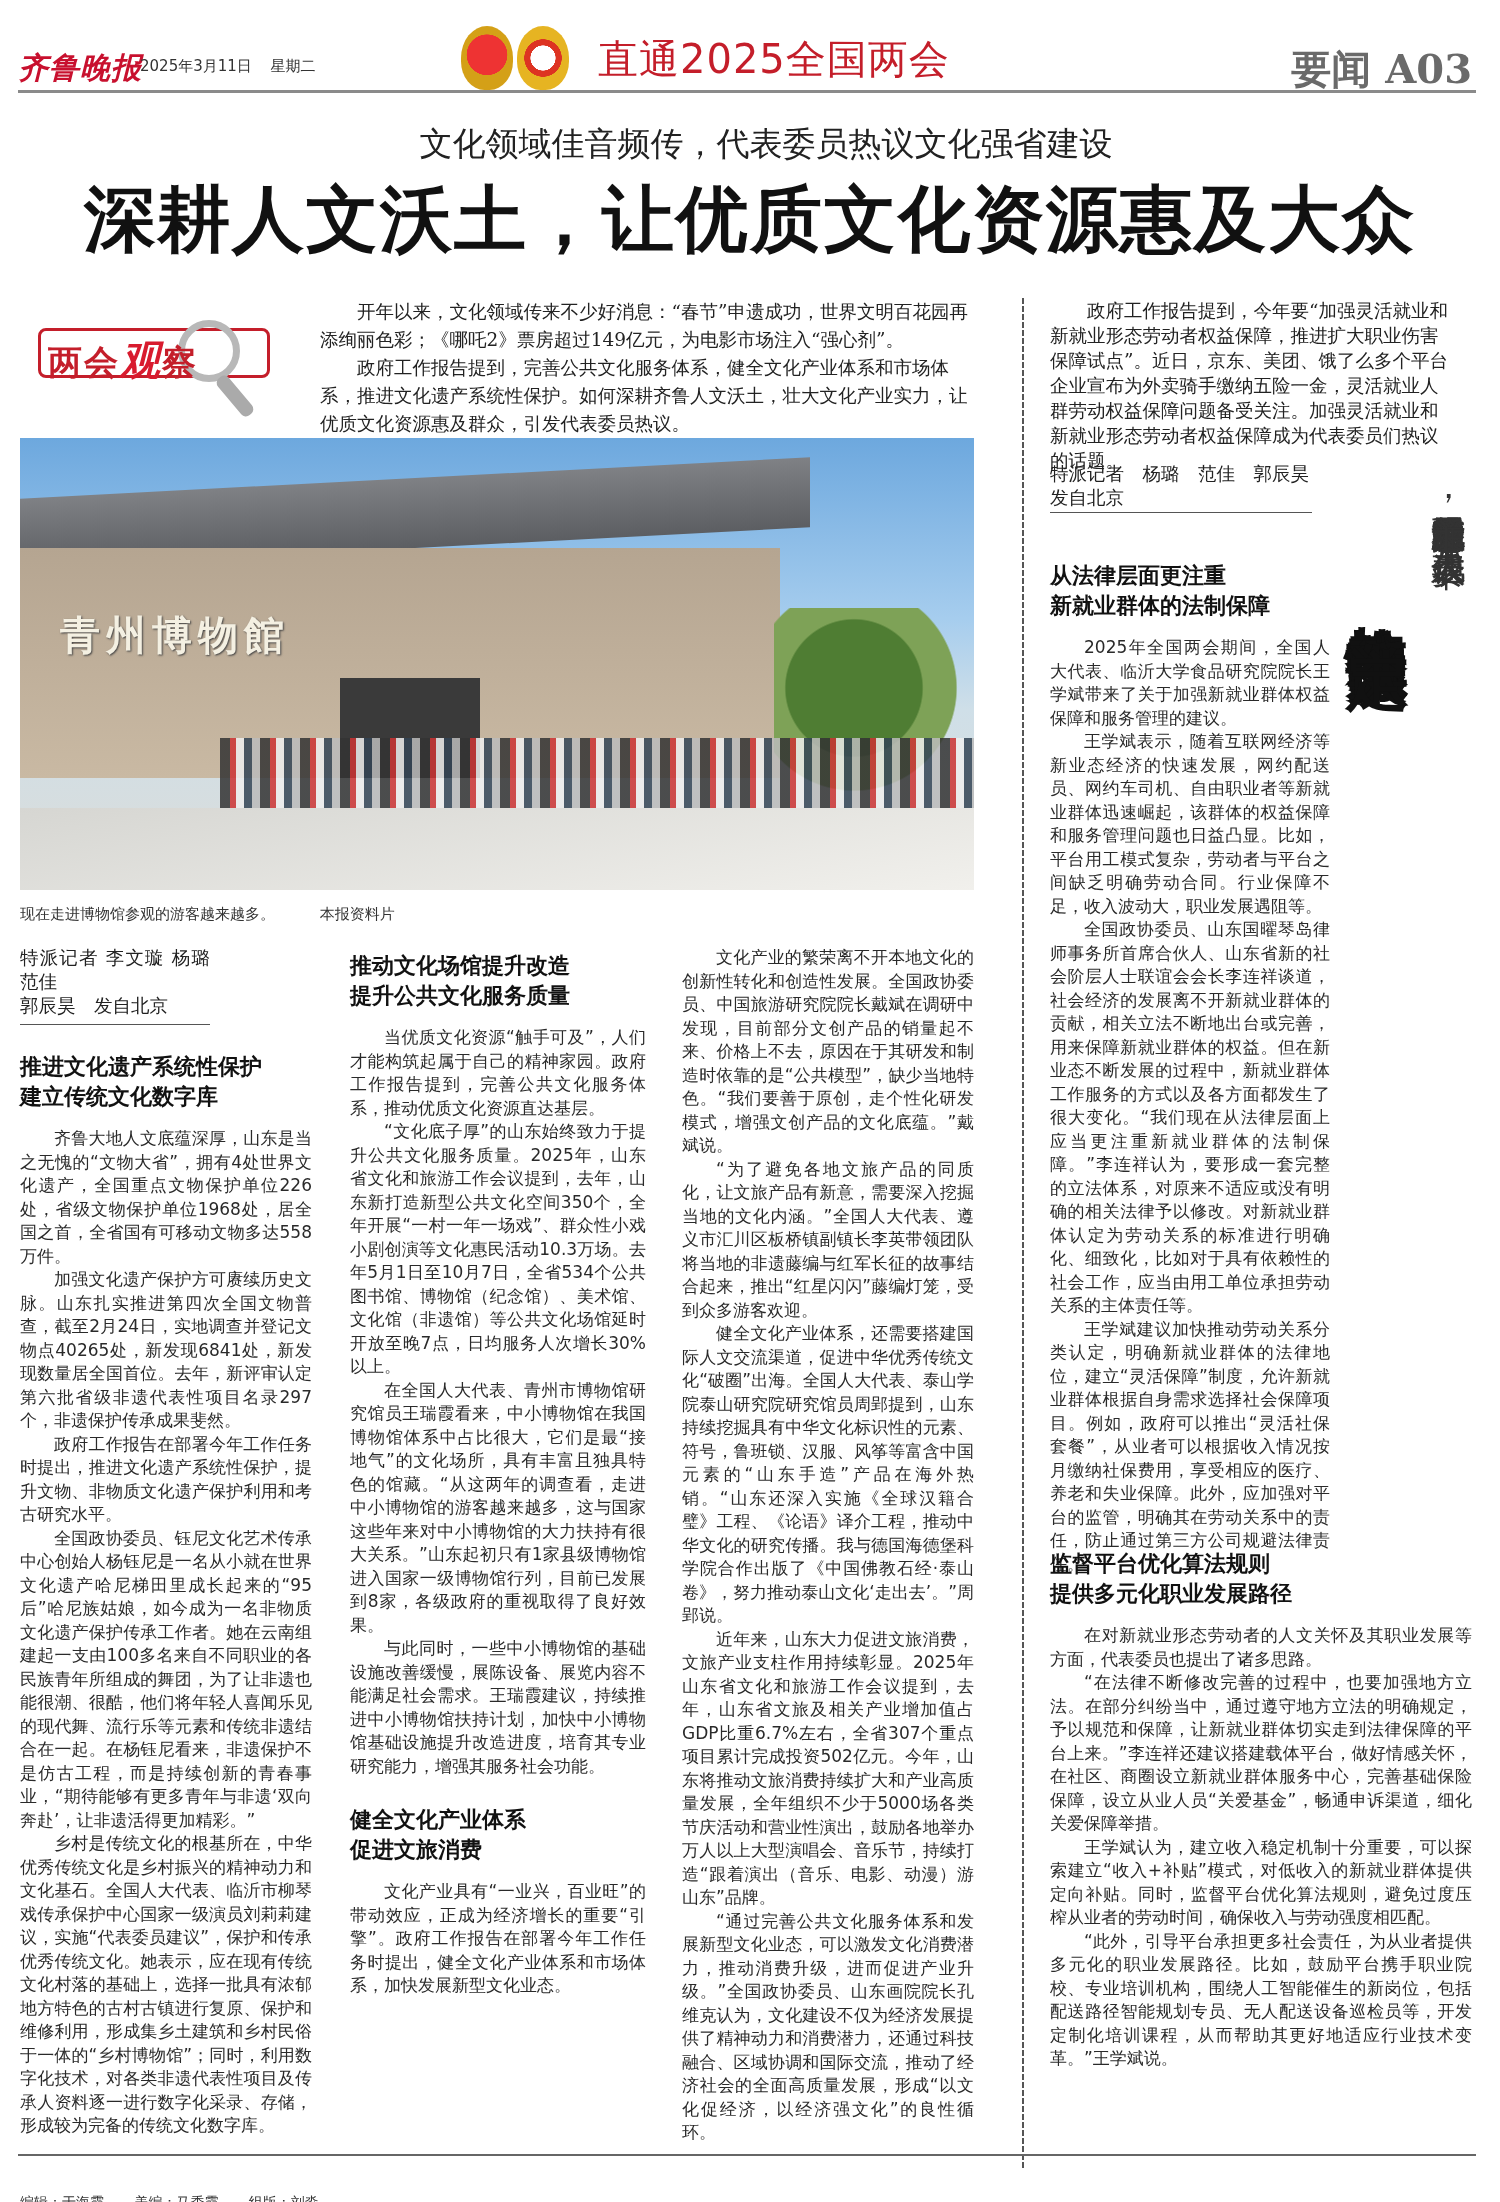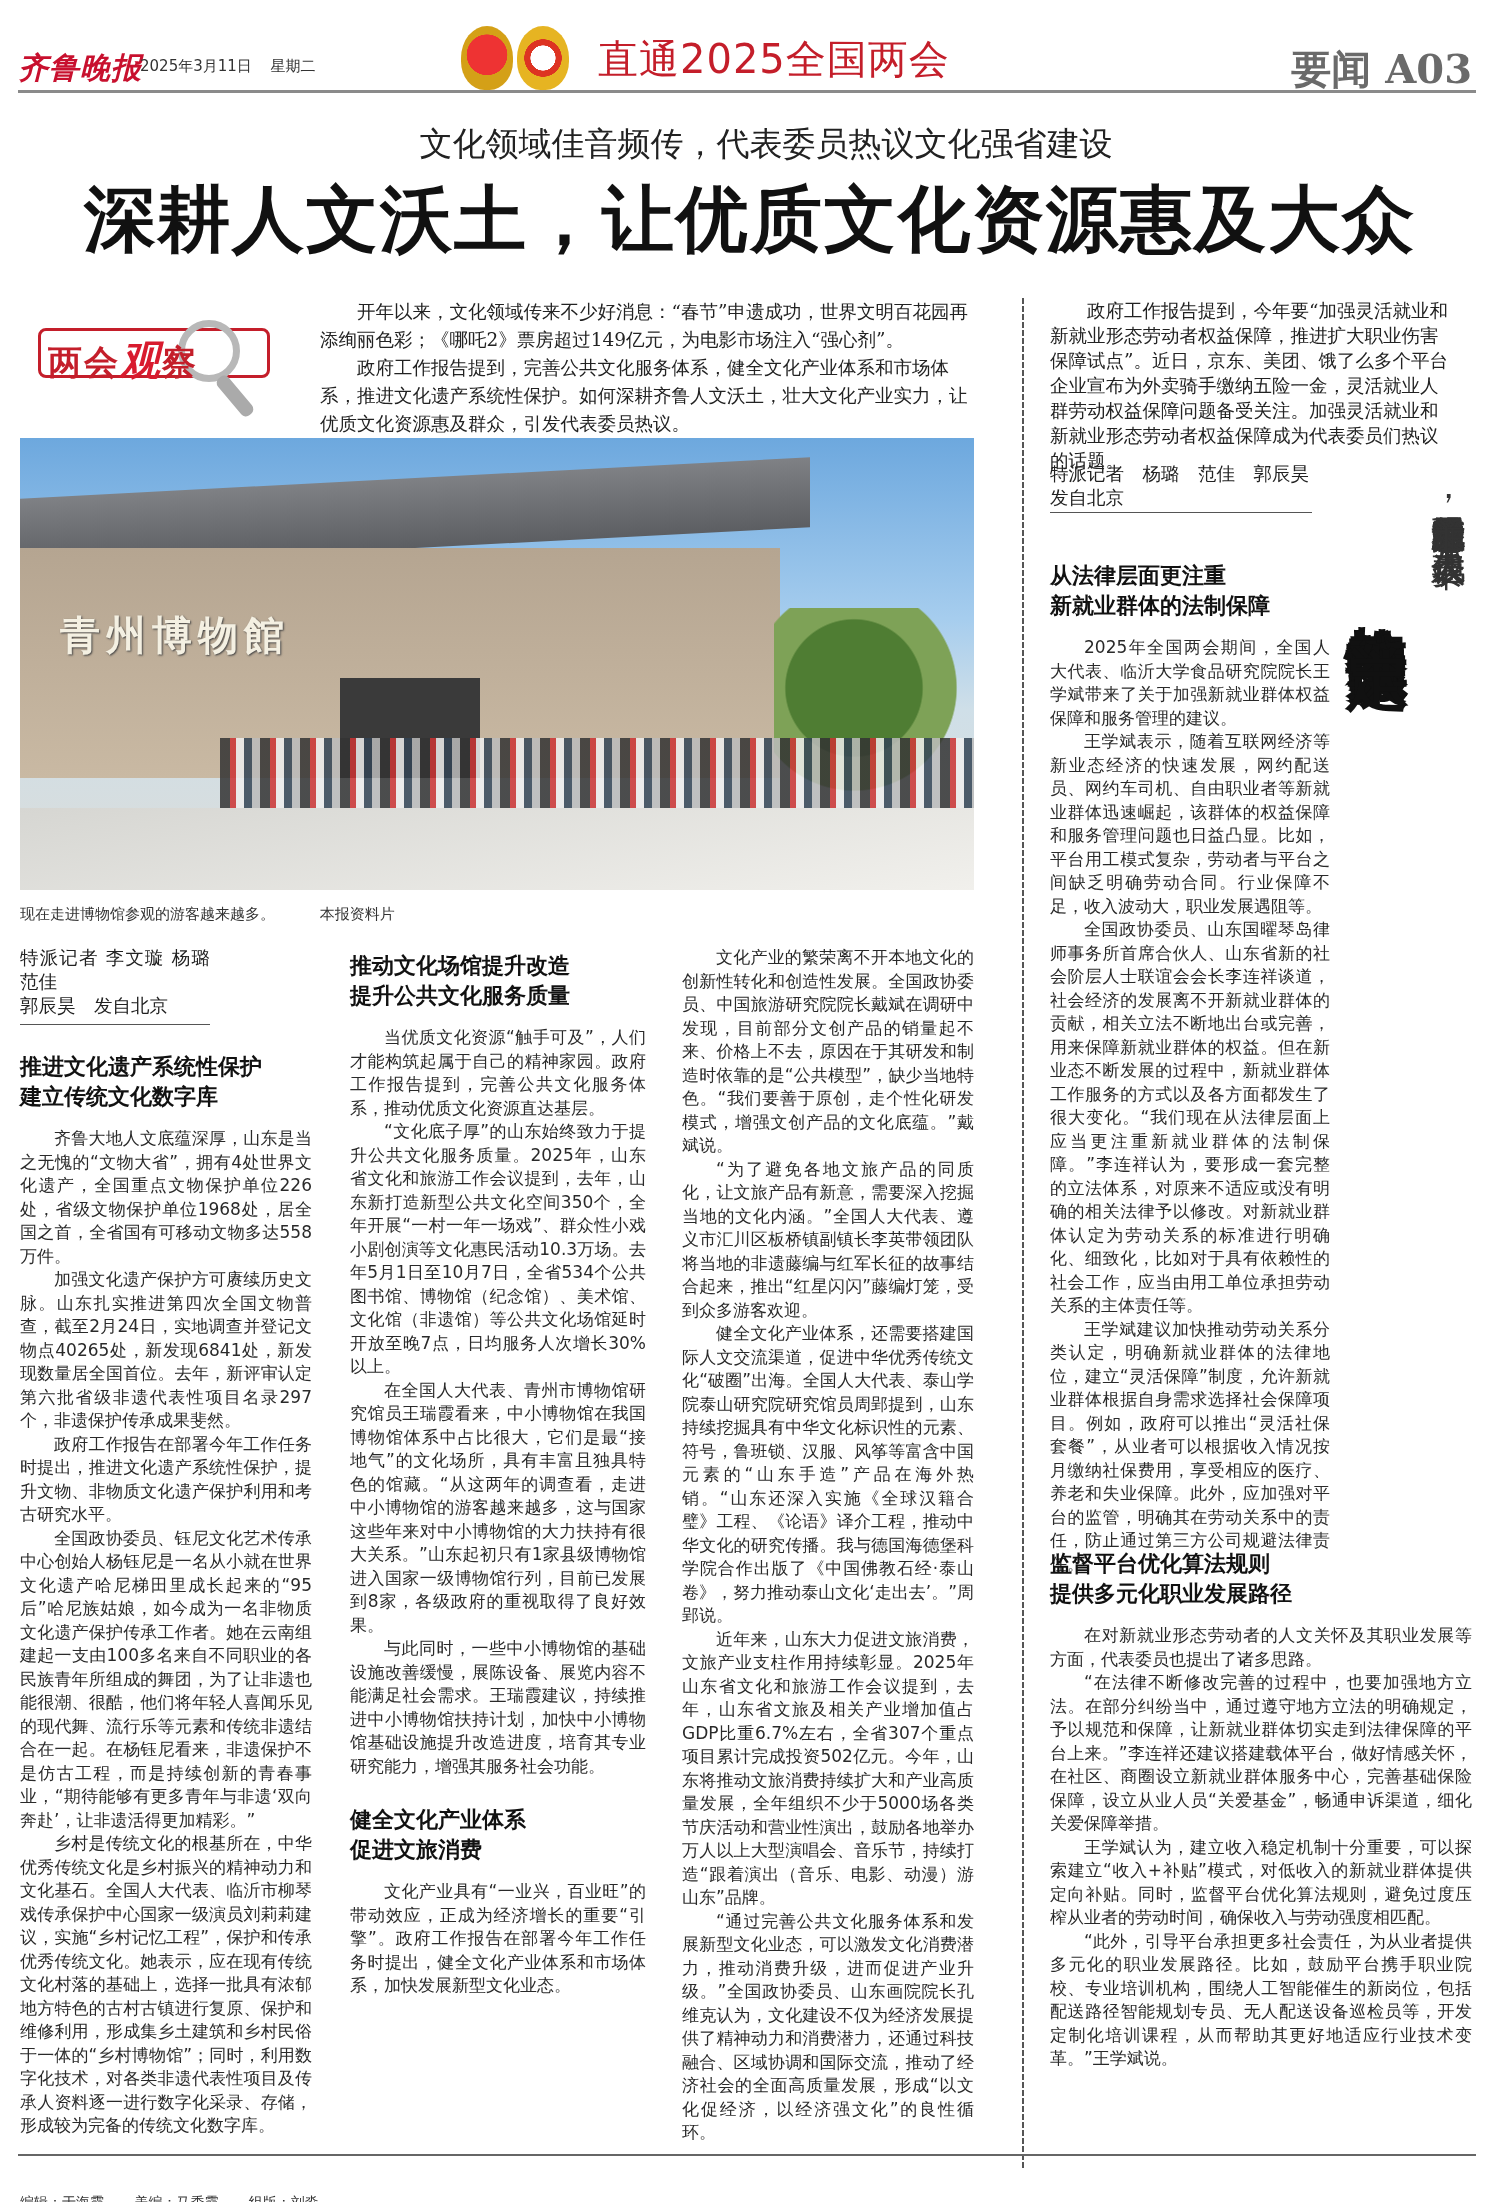--- a/index.html
+++ b/index.html
@@ -128,21 +128,21 @@
     <div>郭辰昊　发自北京</div>
   </div>
   <div class="subhead">
     <div>推进文化遗产系统性保护</div>
     <div>建立传统文化数字库</div>
   </div>
   <p>齐鲁大地人文底蕴深厚，山东是当之无愧的“文物大省”，拥有4处世界文化遗产，全国重点文物保护单位226处，省级文物保护单位1968处，居全国之首，全省国有可移动文物多达558万件。</p>
   <p>加强文化遗产保护方可赓续历史文脉。山东扎实推进第四次全国文物普查，截至2月24日，实地调查并登记文物点40265处，新发现6841处，新发现数量居全国首位。去年，新评审认定第六批省级非遗代表性项目名录297个，非遗保护传承成果斐然。</p>
   <p>政府工作报告在部署今年工作任务时提出，推进文化遗产系统性保护，提升文物、非物质文化遗产保护利用和考古研究水平。</p>
   <p>全国政协委员、钰尼文化艺术传承中心创始人杨钰尼是一名从小就在世界文化遗产哈尼梯田里成长起来的“95后”哈尼族姑娘，如今成为一名非物质文化遗产保护传承工作者。她在云南组建起一支由100多名来自不同职业的各民族青年所组成的舞团，为了让非遗也能很潮、很酷，他们将年轻人喜闻乐见的现代舞、流行乐等元素和传统非遗结合在一起。在杨钰尼看来，非遗保护不是仿古工程，而是持续创新的青春事业，“期待能够有更多青年与非遗‘双向奔赴’，让非遗活得更加精彩。”</p>
-  <p>乡村是传统文化的根基所在，中华优秀传统文化是乡村振兴的精神动力和文化基石。全国人大代表、临沂市柳琴戏传承保护中心国家一级演员刘莉莉建议，实施“乡村记忆工程”，保护和传承优秀传统文化。她表示，应在现有传统文化村落的基础上，选择一批具有浓郁地方特色的古村古镇进行复原、保护和维修利用，形成集乡土建筑和乡村民俗于一体的“乡村博物馆”；同时，利用数字化技术，对各类非遗代表性项目及传承人资料逐一进行数字化采录、存储，形成较为完备的传统文化数字库。</p>
+  <p>乡村是传统文化的根基所在，中华优秀传统文化是乡村振兴的精神动力和文化基石。全国人大代表、临沂市柳琴戏传承保护中心国家一级演员刘莉莉建议，实施“代表委员建议”，保护和传承优秀传统文化。她表示，应在现有传统文化村落的基础上，选择一批具有浓郁地方特色的古村古镇进行复原、保护和维修利用，形成集乡土建筑和乡村民俗于一体的“乡村博物馆”；同时，利用数字化技术，对各类非遗代表性项目及传承人资料逐一进行数字化采录、存储，形成较为完备的传统文化数字库。</p>
 </div>
 
 <div class="col col2">
   <div class="subhead" style="margin-top:4px">
     <div>推动文化场馆提升改造</div>
     <div>提升公共文化服务质量</div>
   </div>
   <p>当优质文化资源“触手可及”，人们才能构筑起属于自己的精神家园。政府工作报告提到，完善公共文化服务体系，推动优质文化资源直达基层。</p>
   <p>“文化底子厚”的山东始终致力于提升公共文化服务质量。2025年，山东省文化和旅游工作会议提到，去年，山东新打造新型公共文化空间350个，全年开展“一村一年一场戏”、群众性小戏小剧创演等文化惠民活动10.3万场。去年5月1日至10月7日，全省534个公共图书馆、博物馆（纪念馆）、美术馆、文化馆（非遗馆）等公共文化场馆延时开放至晚7点，日均服务人次增长30%以上。</p>
   <p>在全国人大代表、青州市博物馆研究馆员王瑞霞看来，中小博物馆在我国博物馆体系中占比很大，它们是最“接地气”的文化场所，具有丰富且独具特色的馆藏。“从这两年的调查看，走进中小博物馆的游客越来越多，这与国家这些年来对中小博物馆的大力扶持有很大关系。”山东起初只有1家县级博物馆进入国家一级博物馆行列，目前已发展到8家，各级政府的重视取得了良好效果。</p>

